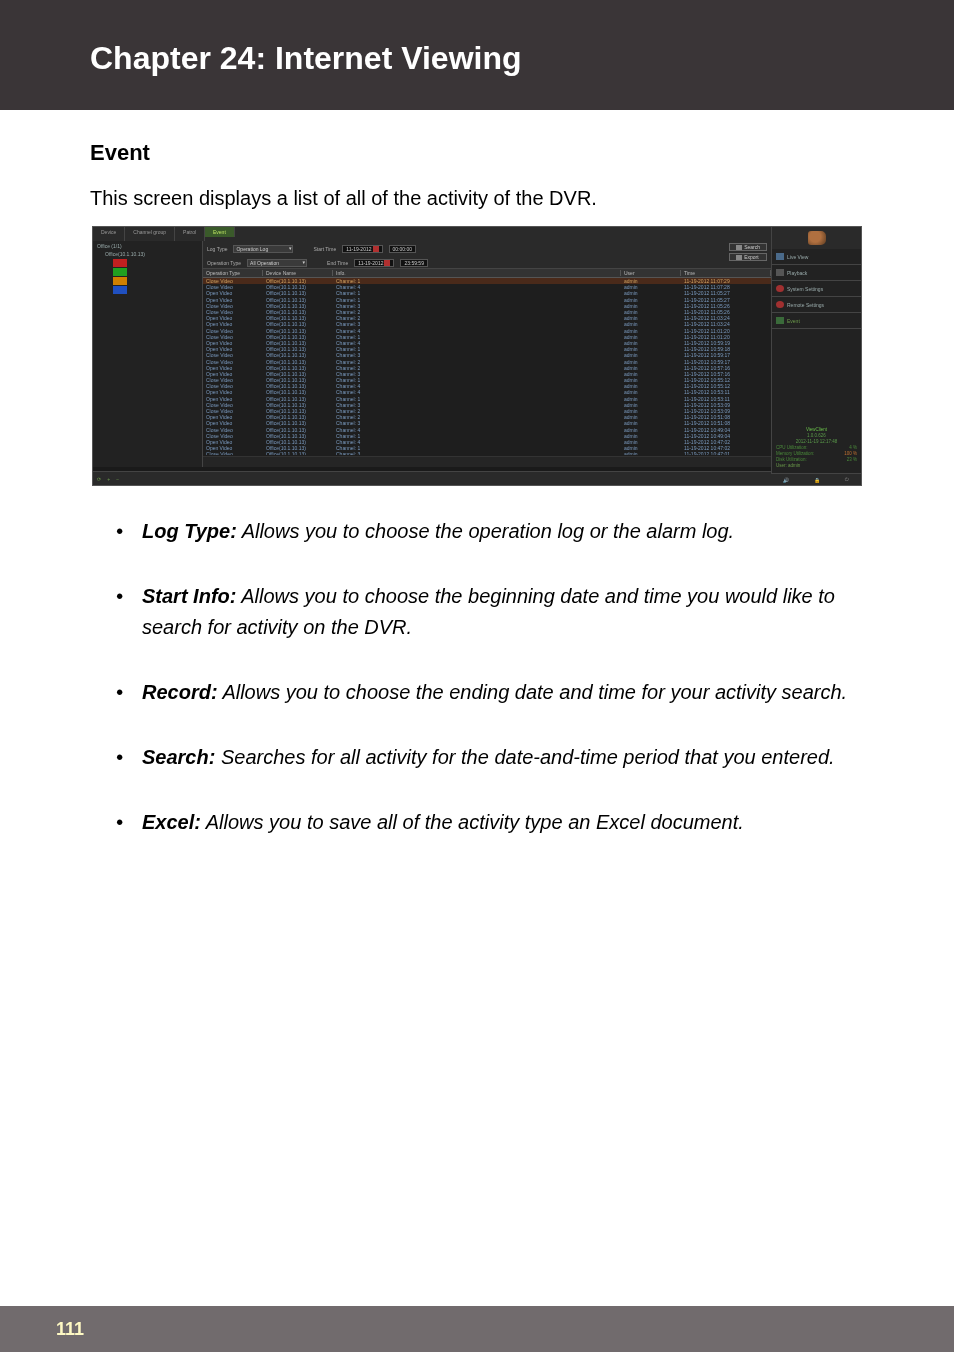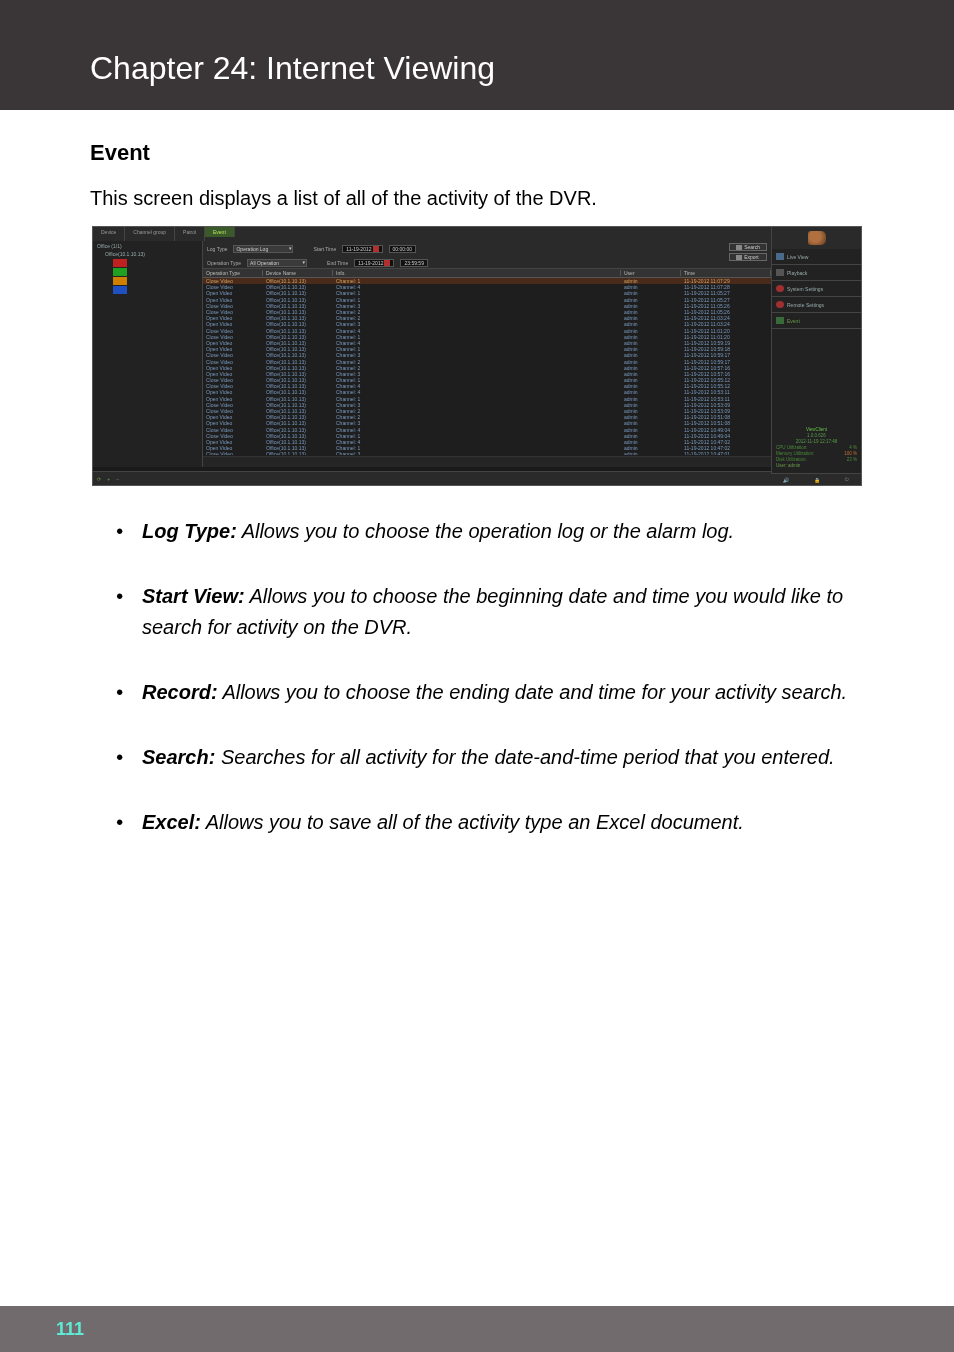--- a/index.html
+++ b/index.html
@@ -1,19 +1,19 @@
 <!DOCTYPE html>
 <html><head>
 <meta charset="utf-8">
 <style>
   * { box-sizing: border-box; margin: 0; padding: 0; }
   html, body { width: 954px; height: 1352px; font-family: Arial, Helvetica, sans-serif; background: #fff; color: #000; }
   .page { width: 954px; height: 1352px; position: relative; padding: 0; }
   .header-band { background: #3a3537; height: 110px; width: 100%; padding: 40px 0 0 90px; }
-  .chapter-title { color: #fff; font-size: 32px; font-weight: normal; margin-top: 10px; }
+  .chapter-title { color: #fff; font-size: 32px; font-weight: bold; }
   .content { padding: 30px 90px 0 90px; }
   .section-title { font-size: 22px; font-weight: bold; margin-bottom: 18px; }
   .intro { font-size: 20px; margin-bottom: 14px; line-height: 1.4; }
   .screenshot-wrap { width: 770px; margin: 0 auto 30px auto; }
   .screenshot { width: 770px; height: 260px; background: #1a1a1a; border: 1px solid #555; position: relative; font-size: 5px; color: #8a8a8a; overflow: hidden; }
   
   .ss-topbar { position: absolute; left: 0; top: 0; width: 100%; height: 14px; background: #2a2a2a; display: flex; }
   .ss-tab { padding: 2px 8px; color: #999; border-right: 1px solid #444; }
   .ss-tab.active { background: #3a5a2a; color: #b8e060; }
   .ss-left { position: absolute; left: 0; top: 14px; width: 110px; bottom: 18px; background: #222; border-right: 1px solid #444; padding: 2px 4px; }
@@ -67,21 +67,21 @@
   .ss-bottombar { position: absolute; left: 0; bottom: 0; right: 90px; height: 14px; background: #2a2a2a; border-top: 1px solid #444; display: flex; align-items: center; padding: 0 4px; gap: 6px; color: #6a9a4a; }
   .ss-bottomright { position: absolute; right: 0; bottom: 0; width: 90px; height: 12px; background: #2a2a2a; border-top: 1px solid #444; display: flex; align-items: center; justify-content: space-around; color: #888; }
   .ss-actions { position: absolute; right: 94px; top: 16px; display: flex; flex-direction: column; gap: 2px; }
   .ss-pager { position: absolute; left: 0; right: 0; bottom: 0; height: 11px; background: #252525; border-top: 1px solid #333; }
 
   .bullets { margin-top: 4px; font-style: italic; }
   .bullets li { list-style: none; position: relative; padding-left: 52px; font-size: 20px; line-height: 1.55; margin-bottom: 34px; }
   .bullets li::before { content: "•"; position: absolute; left: 26px; top: 0; font-size: 20px; }
   .definition-term { font-weight: bold; }
   .footer { position: absolute; left: 0; bottom: 0; width: 100%; height: 46px; background: #716b6d; display: flex; align-items: center; }
-  .footer-num { color: #5eead4; font-weight: bold; font-size: 18px; padding-left: 56px; }
+  .footer-num { color: #fef9c3; font-weight: bold; font-size: 18px; padding-left: 56px; }
 </style>
 </head>
 <body>
 
 <div class="page">
 
   <div class="header-band">
     <div class="chapter-title">Chapter 24: Internet Viewing</div>
   </div>
 
@@ -417,21 +417,21 @@
           <span>⟳</span>
           <span>+</span>
           <span>−</span>
         </div>
 
       </div>
     </div>
 
     <ul class="bullets" id="definitions-list">
         <li><span class="definition-term">Log Type:</span><span> Allows you to choose the operation log or the alarm log.</span></li>
-        <li><span class="definition-term">Start View:</span><span> Allows you to choose the beginning date and time you would like to search for activity on the DVR.</span></li>
+        <li><span class="definition-term">Start Info:</span><span> Allows you to choose the beginning date and time you would like to search for activity on the DVR.</span></li>
         <li><span class="definition-term">Record:</span><span> Allows you to choose the ending date and time for your activity search.</span></li>
         <li><span class="definition-term">Search:</span><span> Searches for all activity for the date-and-time period that you entered.</span></li>
         <li><span class="definition-term">Excel:</span><span> Allows you to save all of the activity type an Excel document.</span></li>
       </ul>
 
   </div>
 
   <div class="footer">
     <div class="footer-num">111</div>
   </div>

